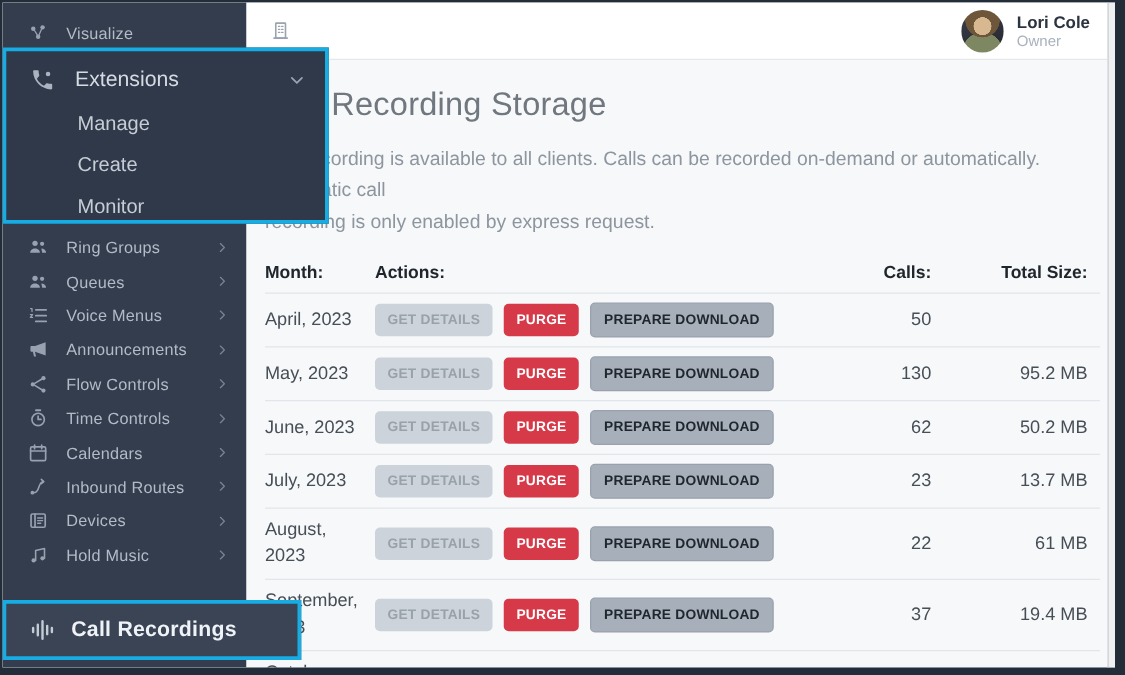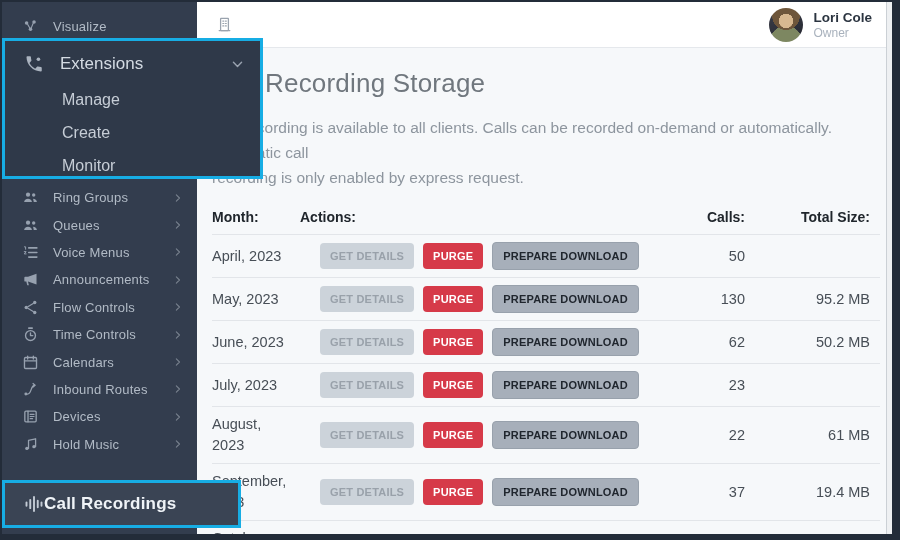--- a/index.html
+++ b/index.html
@@ -35,21 +35,21 @@
   .ext-head .icon svg{ width:20px; height:20px; }
   .ext-head .lbl{ font-size:17px; color:#d4dbe3; }
   .ext-head .chev{ margin-left:auto; color:#9aa3b0; display:flex; }
   .ext-head .chev svg{ width:13px; height:13px; }
   .ext-sub{ height:33px; display:flex; align-items:center; padding-left:57px; font-size:16px; color:#c6cdd6; cursor:pointer; }
 
   
   .cr-overlay{
     position:absolute; left:0; top:478px; width:239px; height:48px; z-index:5;
     background:var(--cr-bg); border:3px solid var(--accent);
-    display:flex; align-items:center; padding-left:19px; cursor:pointer;text-align:right;
+    display:flex; align-items:center; gap:13px; padding-left:19px; cursor:pointer;text-align:right;
   }
   .cr-overlay .icon{ width:20px; height:20px; color:#c3cbd5; display:flex; }
   .cr-overlay .icon svg{ width:20px; height:20px; }
   .cr-overlay .lbl{ font-size:17px; font-weight:700; color:#eff3f7; letter-spacing:.2px; }
 
   
   .main{ position:absolute; left:195px; top:0; right:6px; bottom:0; }
   .topbar{
     height:46px; background:#ffffff; border-bottom:1px solid #e5e8ec;
     display:flex; align-items:center; padding:0 14px 0 19px;
@@ -75,21 +75,21 @@
   .desc span{ display:block; line-height:25px; }
 
   
   .tbl{ width:668px; margin-top:13px; font-size:14.5px; color:#474e56; }
   .tgrid{ display:grid; grid-template-columns:88px 350px 95px 135px; align-items:center; }
   .thead{ padding:6px 0 9px 0; font-weight:700; font-size:14px; color:#20262c; }
   .col-r{ text-align:right; }
   .col-size{ padding-right:10px; }
   .trow{ border-top:1px solid #e2e5e9; padding:7px 0; min-height:36px; }
   .month{ width:82px; line-height:21px; }
-  .acts{ display:flex; gap:9px; align-items:center;margin-left:20px; }
+  .acts{ display:flex; gap:9px; align-items:center; }
   .btn{
     border:none; border-radius:4px; font-family:"Liberation Sans",sans-serif;
     font-size:11px; font-weight:700; letter-spacing:.2px; padding:7px 10px; cursor:pointer; white-space:nowrap;
   }
   .btn-details{ background:#ccd3da; color:#99a1aa; }
   .btn-purge{ background:var(--red); color:#ffffff; }
   .btn-prep{ background:#a7afba; color:#20262e; border:1px solid #98a1ac; }
 
   .scroll-strip{ position:absolute; right:0; top:0; bottom:0; width:6px; background:#eef0f2; border-left:1px solid #cbd0d5; z-index:2; }
 </style>
@@ -375,20 +375,21 @@
   </div>
 
   <div class="tgrid trow">
     <div class="month">July, 2023</div>
     <div class="acts">
       <button class="btn btn-details">GET DETAILS</button>
       <button class="btn btn-purge">PURGE</button>
       <button class="btn btn-prep">PREPARE DOWNLOAD</button>
     </div>
     <div class="col-r">23</div>
+    <div class="col-r col-size">13.7 MB</div>
   </div>
 
   <div class="tgrid trow">
     <div class="month">August, 2023</div>
     <div class="acts">
       <button class="btn btn-details">GET DETAILS</button>
       <button class="btn btn-purge">PURGE</button>
       <button class="btn btn-prep">PREPARE DOWNLOAD</button>
     </div>
     <div class="col-r">22</div>

